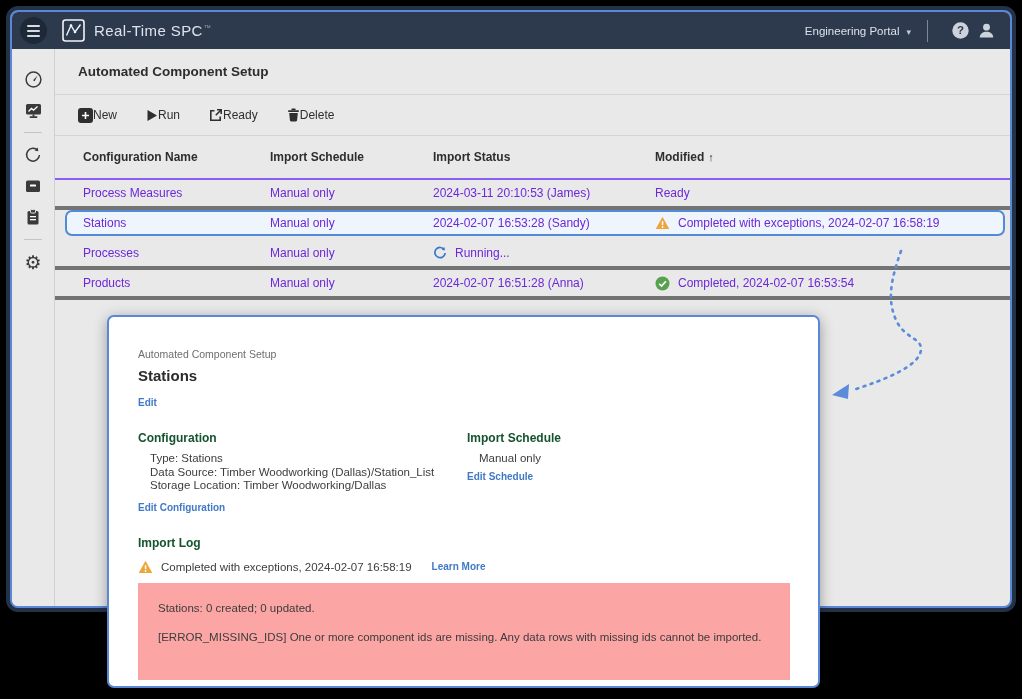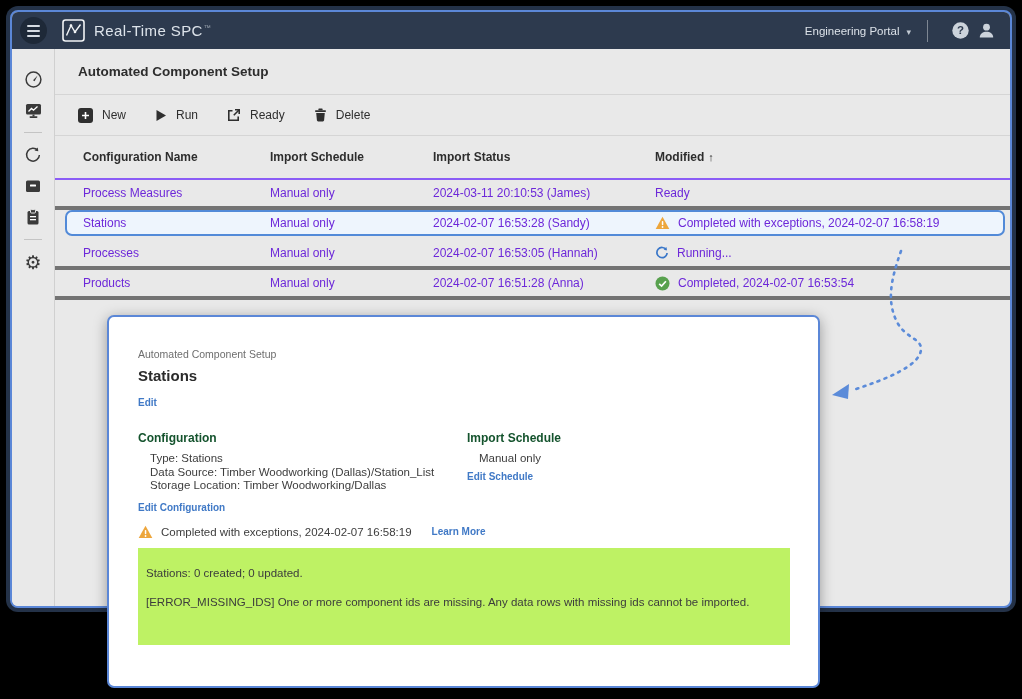--- a/index.html
+++ b/index.html
@@ -37,21 +37,21 @@
                cursor:pointer; margin-bottom:3px; color:#3a3a3a; font-size:19px; }
   .side-div { width:18px; height:1px; background:#c4c4c4; margin:5px 0 8px; }
 
   .main { flex:1; display:flex; flex-direction:column; min-width:0; }
   .titlebar { height:46px; display:flex; align-items:center; padding-left:23px;
               border-bottom:1px solid #d5d5d5; flex:none; }
   .page-title { font-size:13.5px; font-weight:bold; color:#2d2d2d; }
 
   .toolbar { height:41px; display:flex; align-items:center; padding-left:23px; gap:29px;
              border-bottom:1px solid #d5d5d5; flex:none; }
-  .tbtn { display:flex; align-items:center; gap:9px; background:none; border:none;
+  .tbtn { display:flex; align-items:center; background:none; border:none;
           font-family:inherit; font-size:12px; color:#2f2f2f; cursor:pointer; }
   .newbox { width:15px; height:15px; background:#2f2f2f; border-radius:3px; display:flex;
             align-items:center; justify-content:center; }
 
   
   .thead, .trow { display:grid; grid-template-columns:187px 163px 222px 1fr;
                   align-items:center; padding-left:28px; font-size:12px; }
   .thead { height:44px; font-weight:bold; color:#2d2d2d; border-bottom:2px solid #8b5cf6; flex:none; }
   .trow  { height:30px; color:#6d28d9; border-bottom:4px solid #737373; position:relative; cursor:pointer; }
   .trow > * { position:relative; z-index:1; }
@@ -71,21 +71,21 @@
   .edit-main { margin-top:13px; }
   .cols { display:flex; margin-top:21px; }
   .col-left { width:329px; flex:none; }
   .sec-h { font-size:12px; font-weight:bold; color:#14532d; margin-bottom:7px; }
   .kv { font-size:11.5px; color:#3d3d3d; line-height:13.5px;margin-left:12px; }
   .col-left .link { margin-top:9px; }
   .col-right .link { margin-top:4px; }
   .log-head { margin-top:21px; }
   .warnline { display:flex; align-items:center; gap:8px; margin-top:10px; font-size:11.5px; color:#3d3d3d; }
   .warnline .link { margin-left:12px; font-weight:bold; }
-  .logbox { margin-top:9px; width:652px; height:97px; background:#bef264; padding:19px 8px; }
+  .logbox { margin-top:9px; width:652px; height:97px; background:#fca5a5; padding:19px 20px; }
   .logbox p { font-size:11.5px; color:#3c3c3c; }
   .logbox p + p { margin-top:17px; }
 
   .arrow-overlay { position:absolute; left:0; top:0; width:1022px; height:699px;
                    pointer-events:none; z-index:6; }
   svg { display:block; }
 </style>
 </head>
 <body>
 
@@ -242,21 +242,20 @@
               <circle cx="7.55" cy="11" r="0.9" fill="#fff"></circle>
             </svg>
           </span>
           <span>Completed with exceptions, 2024-02-07 16:58:19</span>
         </span>
       </div>
 
       <div class="trow">
         <span>Processes</span>
         <span>Manual only</span>
-        <span>2024-02-07 16:53:05 (Hannah)</span>
         <span class="status-cell">
           <span>
             <svg width="14" height="14" viewBox="0 0 14 14">
               <path d="M11.3 3.8 A5.1 5.1 0 1 0 12.1 7" fill="none" stroke="#3a77c9" stroke-width="1.7"></path>
               <path d="M11.5 1 L11.8 4.4 L8.6 3.6 Z" fill="#3a77c9"></path>
             </svg>
           </span>
           <span>Running...</span>
         </span>
       </div>
@@ -295,20 +294,21 @@
       <div class="kv">Storage Location: Timber Woodworking/Dallas</div>
       <span class="link">Edit Configuration</span>
     </div>
     <div class="col-right">
       <div class="sec-h">Import Schedule</div>
       <div class="kv">Manual only</div>
       <span class="link">Edit Schedule</span>
     </div>
   </div>
 
+  <div class="sec-h log-head">Import Log</div>
   <div class="warnline">
     <span>
       <svg width="15" height="14" viewBox="0 0 15 14">
         <path d="M7.5 0.8 L14.3 13 H0.7 Z" fill="#eda63c"></path>
         <rect x="6.8" y="5" width="1.5" height="4.2" rx="0.7" fill="#fff"></rect>
         <circle cx="7.55" cy="11" r="0.9" fill="#fff"></circle>
       </svg>
     </span>
     <span>Completed with exceptions, 2024-02-07 16:58:19</span>
     <span class="link">Learn More</span>

